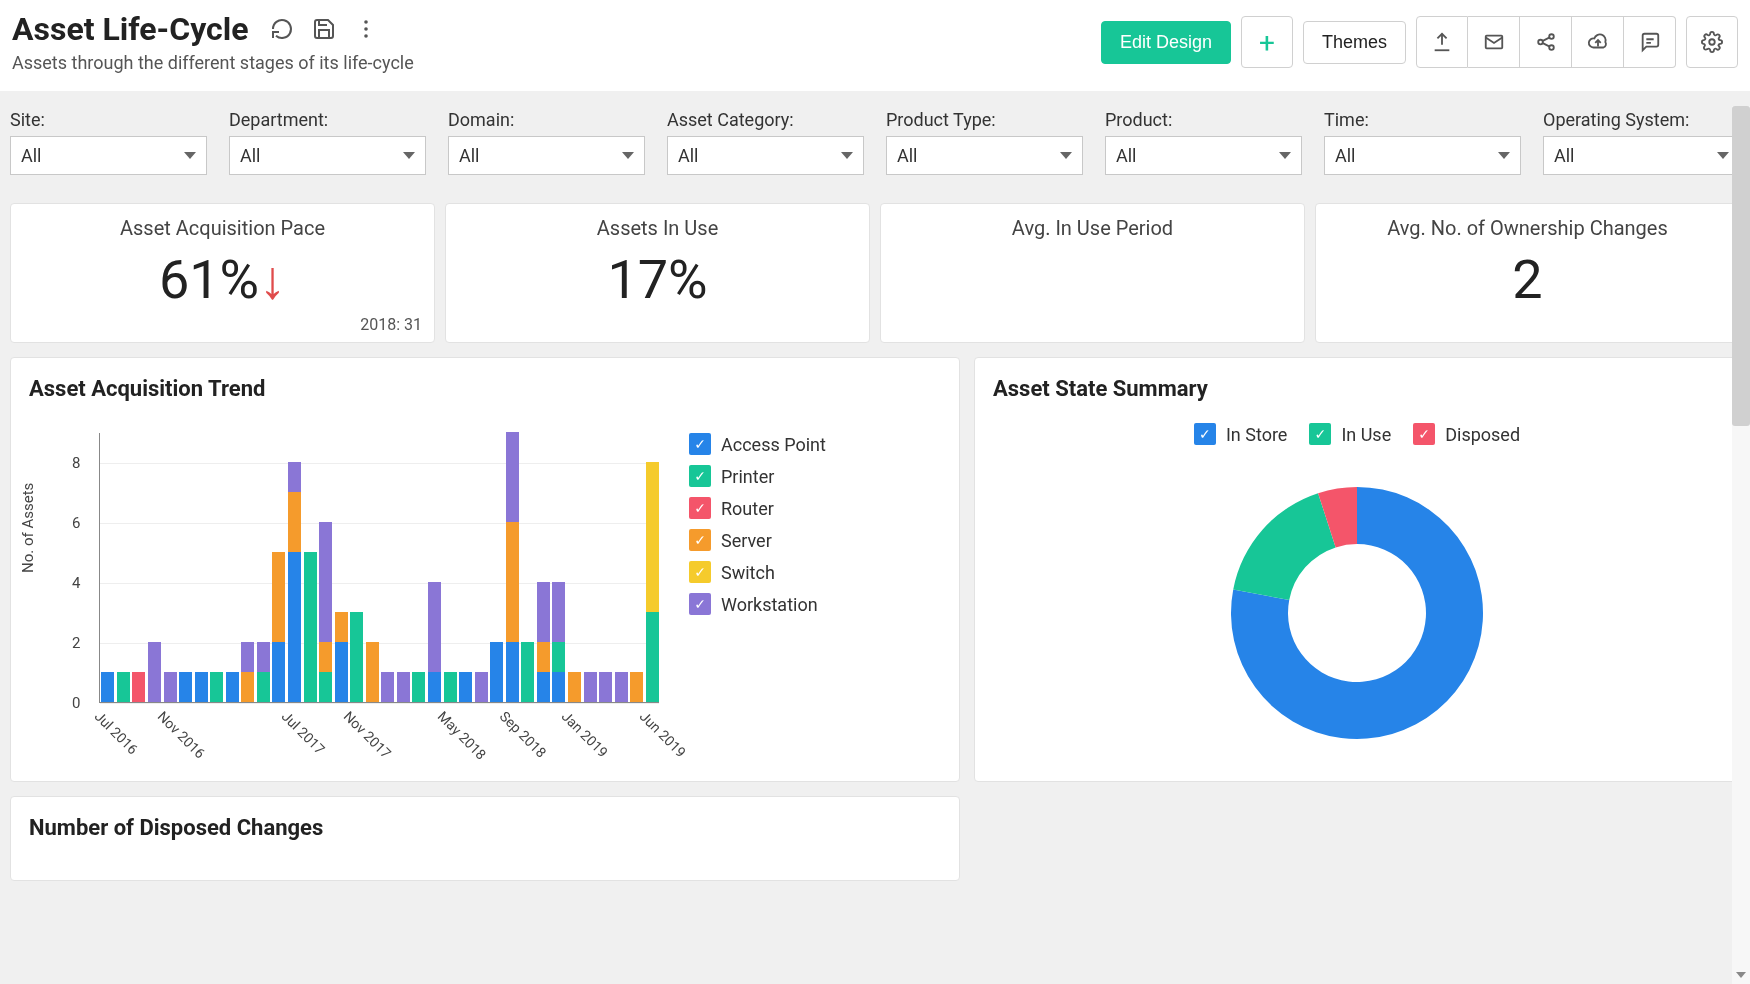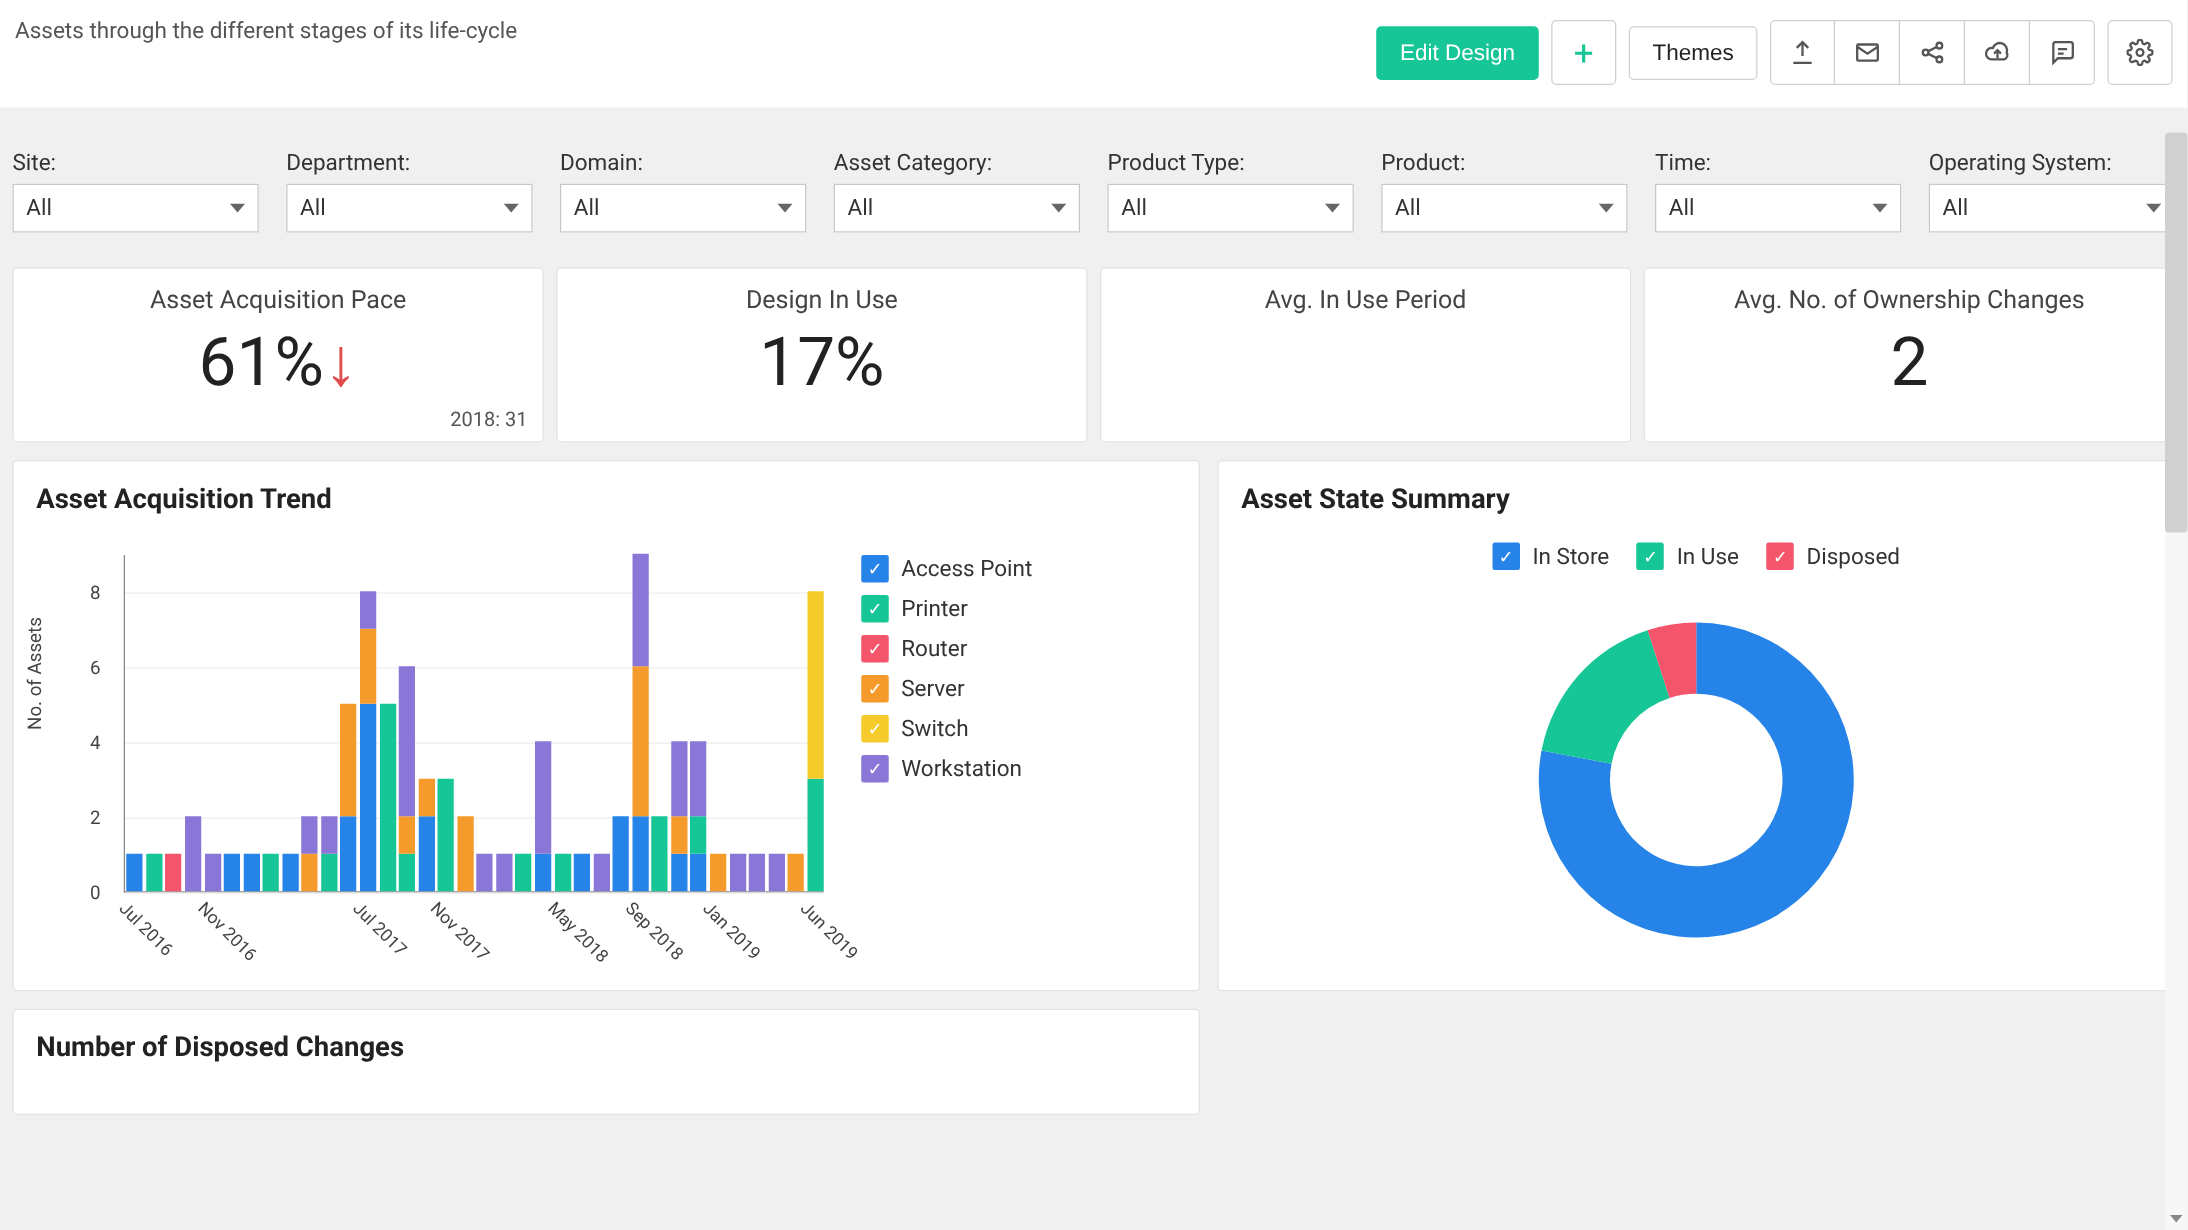--- a/index.html
+++ b/index.html
@@ -16,21 +16,21 @@
 .btn { border: 1px solid #d0d0d0; background: #fff; padding: 10px 18px; border-radius: 4px; font-size: 18px; cursor: pointer; color:#222; }
 .btn-primary { background: #17c697; border-color: #17c697; color: #fff; font-weight:500; }
 .btn-icon { width: 52px; height: 52px; display: flex; align-items: center; justify-content: center; border: 1px solid #d0d0d0; border-radius: 4px; background: #fff; cursor: pointer; }
 .btn-icon svg { width: 22px; height: 22px; stroke:#555; fill:none;}
 .btn-plus { color:#17c697; font-size:28px; font-weight:400; width:52px; height:52px; display:flex; align-items:center; justify-content:center; border:1px solid #d0d0d0; border-radius:4px; background:#fff; cursor:pointer;}
 .btn-group { display:flex; }
 .btn-group .btn-icon:not(:first-child){ border-left:none; border-radius:0;}
 .btn-group .btn-icon:first-child{ border-radius:4px 0 0 4px;}
 .btn-group .btn-icon:last-child{ border-radius:0 4px 4px 0;}
 
-.content { padding: 16px 10px; overflow-y:auto; height: calc(984px - 106px);}
+.content { padding: 0 10px; overflow-y:auto; height: calc(984px - 106px);}
 .filters-row { display: flex; gap: 22px; padding: 18px 0 28px 0; }
 .filter { display: flex; flex-direction: column; gap: 6px; flex:1; }
 .filter label { font-size: 18px; color: #333; }
 .filter-select { border: 1px solid #c8c8c8; background: #fff; padding: 8px 10px; font-size: 18px; color: #333; display:flex; justify-content:space-between; align-items:center; cursor:pointer; }
 .filter-select .caret{ width:0;height:0;border-left:6px solid transparent;border-right:6px solid transparent;border-top:7px solid #666;}
 
 .kpi-row { display: flex; gap: 10px; margin-bottom: 14px; }
 .kpi-card { background: #fff; border: 1px solid #e2e2e2; padding: 12px 12px 8px 12px; flex:1; display:flex; flex-direction:column; align-items:center; position:relative; border-radius:4px;}
 .kpi-card .kpi-label { font-size: 20px; color: #444; }
 .kpi-card .kpi-value { font-size: 54px; font-weight: 400; color: #222; margin-top: 8px; }
@@ -65,20 +65,39 @@
 .scroll-thumb{ position:absolute; top:0; width:100%; height:320px; background:#d0d0d0; border-radius:3px;}
 .scroll-arrow{ position:absolute; left:0; width:100%; height:18px; display:flex; align-items:center; justify-content:center;}
 .scroll-arrow.bottom{ bottom:0;}
 .scroll-arrow .tri{ width:0;height:0;border-left:5px solid transparent;border-right:5px solid transparent;}
 </style>
 </head>
 <body>
 
 <div class="header">
   <div class="header-left">
+    <div class="title-row">
+      <h1 class="page-title">Asset Life-Cycle</h1>
+      <div class="title-icons">
+        <svg class="ic" viewBox="0 0 24 24" fill="none" stroke="currentColor" stroke-width="2">
+            <path d="M3 12a9 9 0 1 1 3 6.7"></path>
+            <path d="M3 21v-6h6"></path>
+          </svg>
+        <svg class="ic" viewBox="0 0 24 24" fill="none" stroke="currentColor" stroke-width="2">
+            <path d="M19 21H5a2 2 0 0 1-2-2V5a2 2 0 0 1 2-2h11l5 5v11a2 2 0 0 1-2 2z"></path>
+            <polyline points="17 21 17 13 7 13 7 21"></polyline>
+            <polyline points="7 3 7 8 15 8"></polyline>
+          </svg>
+        <svg class="ic" viewBox="0 0 24 24" fill="currentColor">
+            <circle cx="12" cy="5" r="1.8"></circle>
+            <circle cx="12" cy="12" r="1.8"></circle>
+            <circle cx="12" cy="19" r="1.8"></circle>
+          </svg>
+      </div>
+    </div>
     <div class="subtitle">Assets through the different stages of its life-cycle</div>
   </div>
   <div class="header-right">
     <button class="btn btn-primary">Edit Design</button>
     <div class="btn-plus">+</div>
     <button class="btn">Themes</button>
     <div class="btn-group">
       <div class="btn-icon">
           <svg viewBox="0 0 24 24" stroke-width="2">
             <path d="M12 3v12"></path>
@@ -184,21 +203,21 @@
       </div>
     </div>
 
   <div class="kpi-row" id="kpi-row">
       <div class="kpi-card">
         <div class="kpi-label">Asset Acquisition Pace</div>
   <div class="kpi-value">61%<span class="kpi-arrow-down">↓</span></div>
   <div class="kpi-sub">2018: 31</div>
       </div>
       <div class="kpi-card">
-        <div class="kpi-label">Design In Use</div>
+        <div class="kpi-label">Assets In Use</div>
   <div class="kpi-value">17%</div>
   </div>
       <div class="kpi-card">
         <div class="kpi-label">Avg. In Use Period</div>
   </div>
       <div class="kpi-card">
         <div class="kpi-label">Avg. No. of Ownership Changes</div>
   <div class="kpi-value">2</div>
   </div>
     </div>

